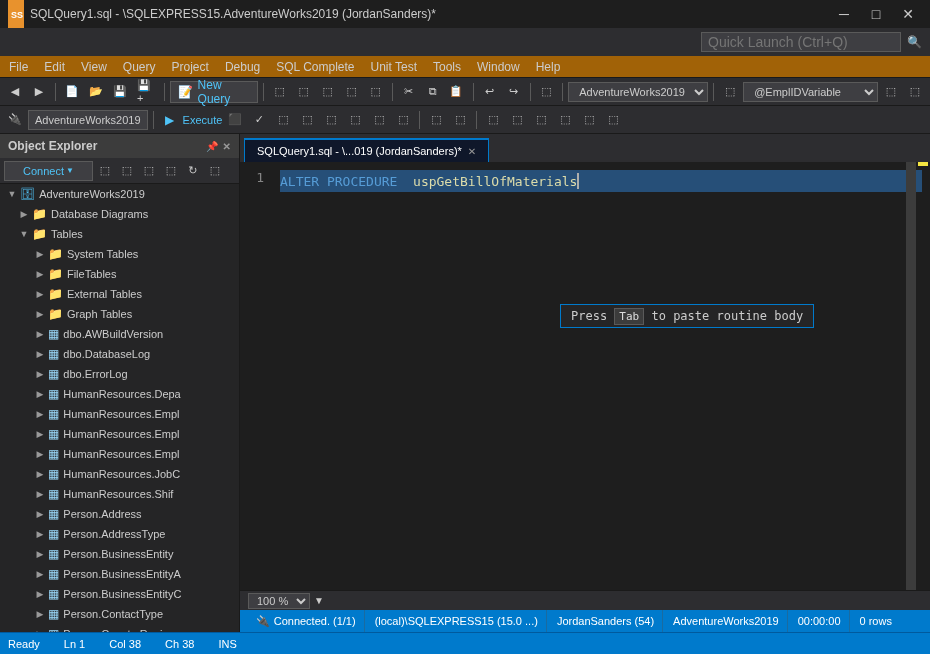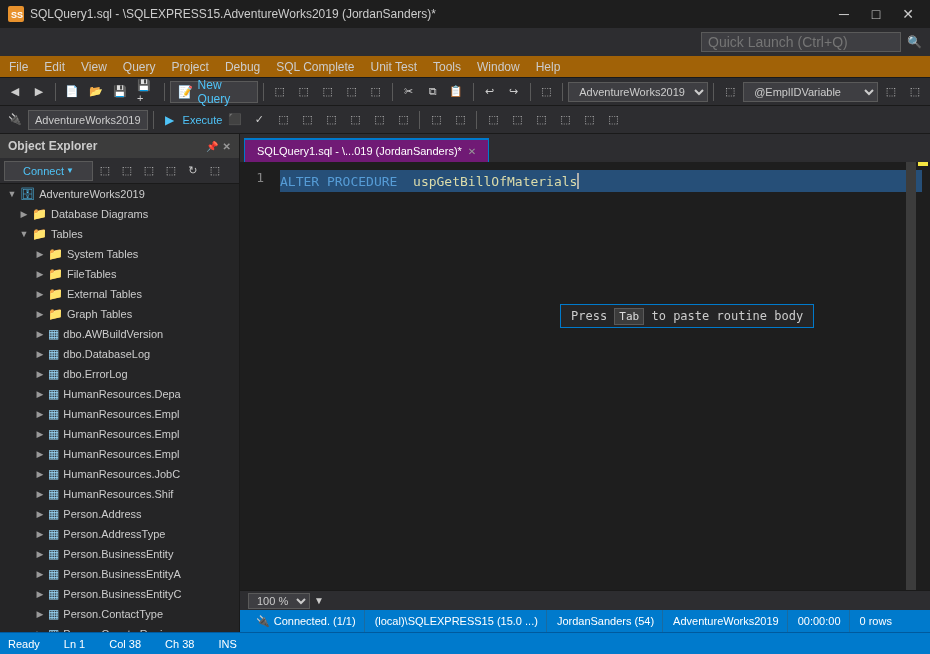--- a/index.html
+++ b/index.html
@@ -1,21 +1,21 @@
 <!DOCTYPE html>
 <html><head>
   <meta charset="utf-8">
   <style>
     * { margin: 0; padding: 0; box-sizing: border-box; }
     body { font-family: 'Segoe UI', Tahoma, Geneva, Verdana, sans-serif; font-size: 12px; background: #f0f0f0; width: 930px; height: 654px; overflow: hidden; }
 
     
     .title-bar { background: #1e1e1e; color: #fff; height: 28px; display: flex; align-items: center; justify-content: space-between; padding: 0 8px; font-size: 12px; }
     .title-bar-left { display: flex; align-items: center; gap: 6px; }
-    .title-bar-logo { width: 16px; height: 16px; background: #e8922d; border-radius: 6px; display: flex; align-items: center; justify-content: center; font-size: 9px; color: white; font-weight: bold; }
+    .title-bar-logo { width: 16px; height: 28px; background: #e8922d; border-radius: 0; display: flex; align-items: center; justify-content: center; font-size: 9px; color: white; font-weight: bold; }
     .title-bar-title { font-size: 12px; color: #ccc; }
     .title-bar-right { display: flex; gap: 4px; }
     .title-btn { width: 28px; height: 20px; display: flex; align-items: center; justify-content: center; cursor: pointer; font-size: 14px; color: #ccc; }
 
     
     .quick-launch { background: #2d2d30; height: 28px; display: flex; align-items: center; justify-content: flex-end; padding: 0 8px; gap: 6px; }
     .quick-launch-input { background: #3e3e42; border: 1px solid #5a5a5a; color: #ccc; padding: 2px 6px; font-size: 14px; width: 200px; height: 20px; }
     .quick-launch-icon { color: #999; font-size: 12px; }
 
     
@@ -50,21 +50,21 @@
     .tree-item .expand { width: 16px; display: flex; align-items: center; justify-content: center; color: #999; font-size: 9px; }
     .tree-item .icon { margin-right: 4px; font-size: 12px; }
     .folder-icon { color: #dcb67a; }
     .db-icon { color: #4fc3f7; }
     .table-icon { color: #9cdcfe; }
 
     
     .content-area { flex: 1; display: flex; flex-direction: column; background: #1e1e1e; }
     .tab-bar { background: #2d2d30; height: 28px; display: flex; align-items: flex-end; padding: 0 4px; }
     .tab { background: #1e1e1e; color: #ccc; padding: 4px 12px; font-size: 11px; cursor: pointer; border: 1px solid #3c3c3c; border-bottom: none; display: flex; align-items: center; gap: 6px; height: 24px; margin-right: 2px; }
-    .tab.active { background: #701a75; border-color: #007acc; border-top: 2px solid #007acc; color: #fff; }
+    .tab.active { background: #0f172a; border-color: #007acc; border-top: 2px solid #007acc; color: #fff; }
     .tab-close { color: #999; font-size: 10px; cursor: pointer; }
     .editor-area { flex: 1; background: #1e1e1e; padding: 8px; position: relative; overflow: hidden; }
     .line-numbers { position: absolute; left: 0; top: 8px; width: 32px; text-align: right; color: #858585; font-size: 13px; font-family: 'Consolas', monospace; padding-right: 8px; }
     .code-content { margin-left: 32px; font-family: 'Consolas', monospace; font-size: 13px; color: #d4d4d4; }
     .code-line { display: flex; align-items: center; height: 22px; }
     .kw { color: #569cd6; }
     .fn { color: #dcdcaa; }
     .cursor { display: inline-block; width: 2px; height: 16px; background: #aeafad; vertical-align: middle; animation: blink 1s step-end infinite; }
     @keyframes blink { 50% { opacity: 0; } }
 

